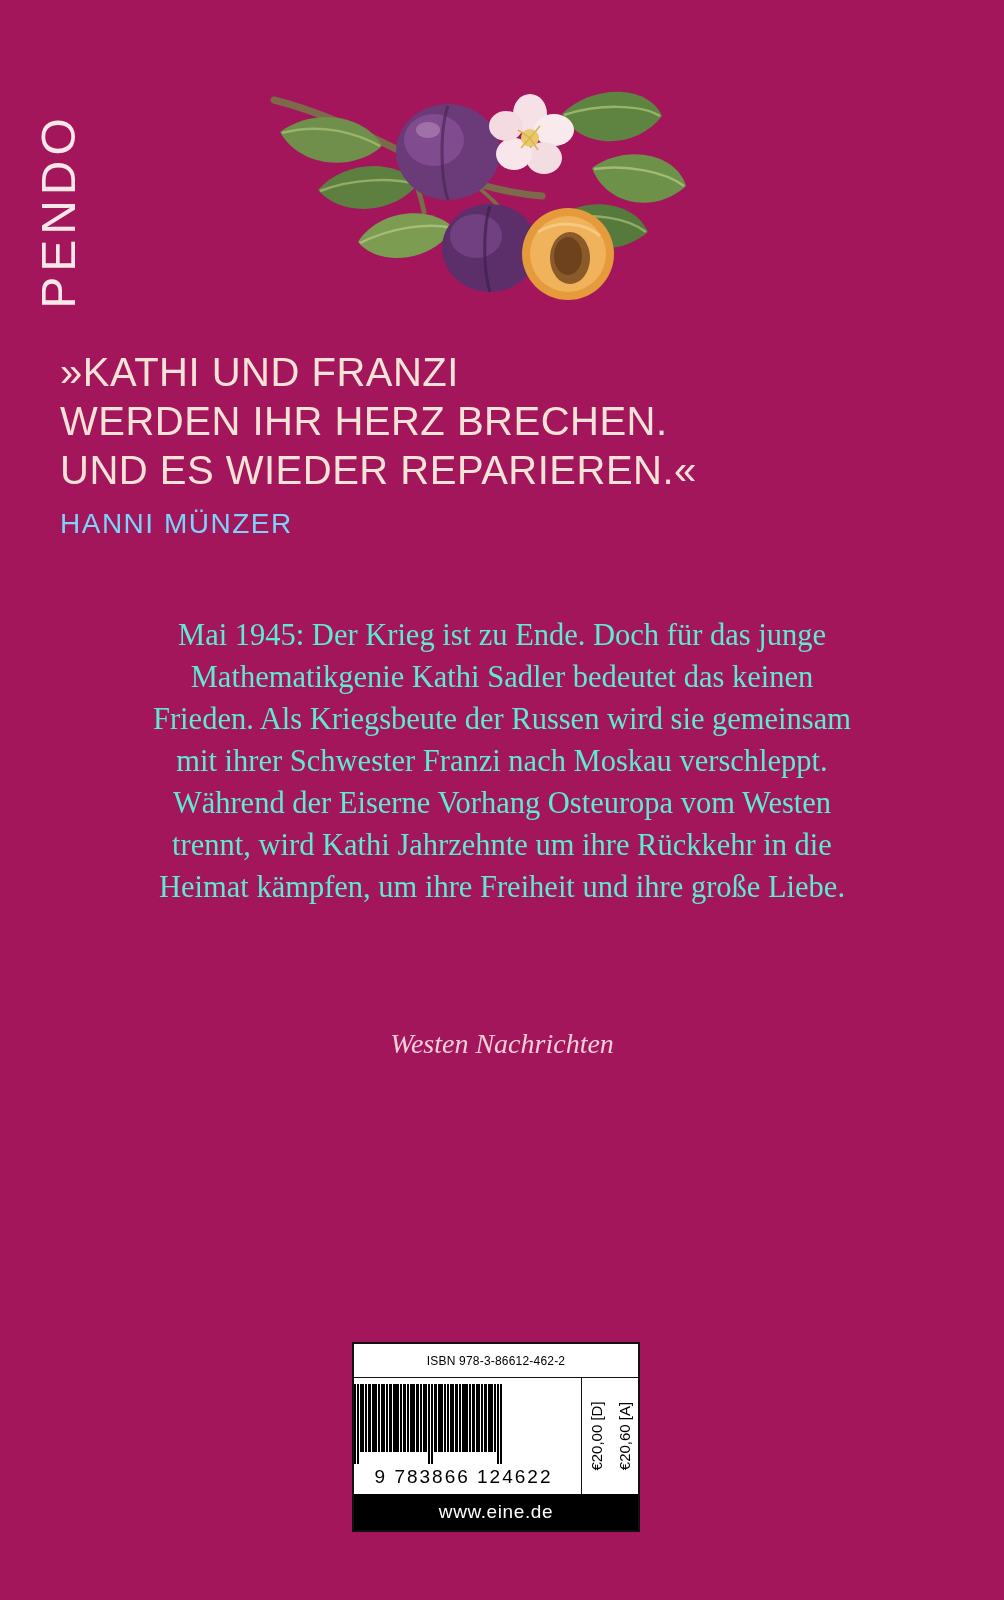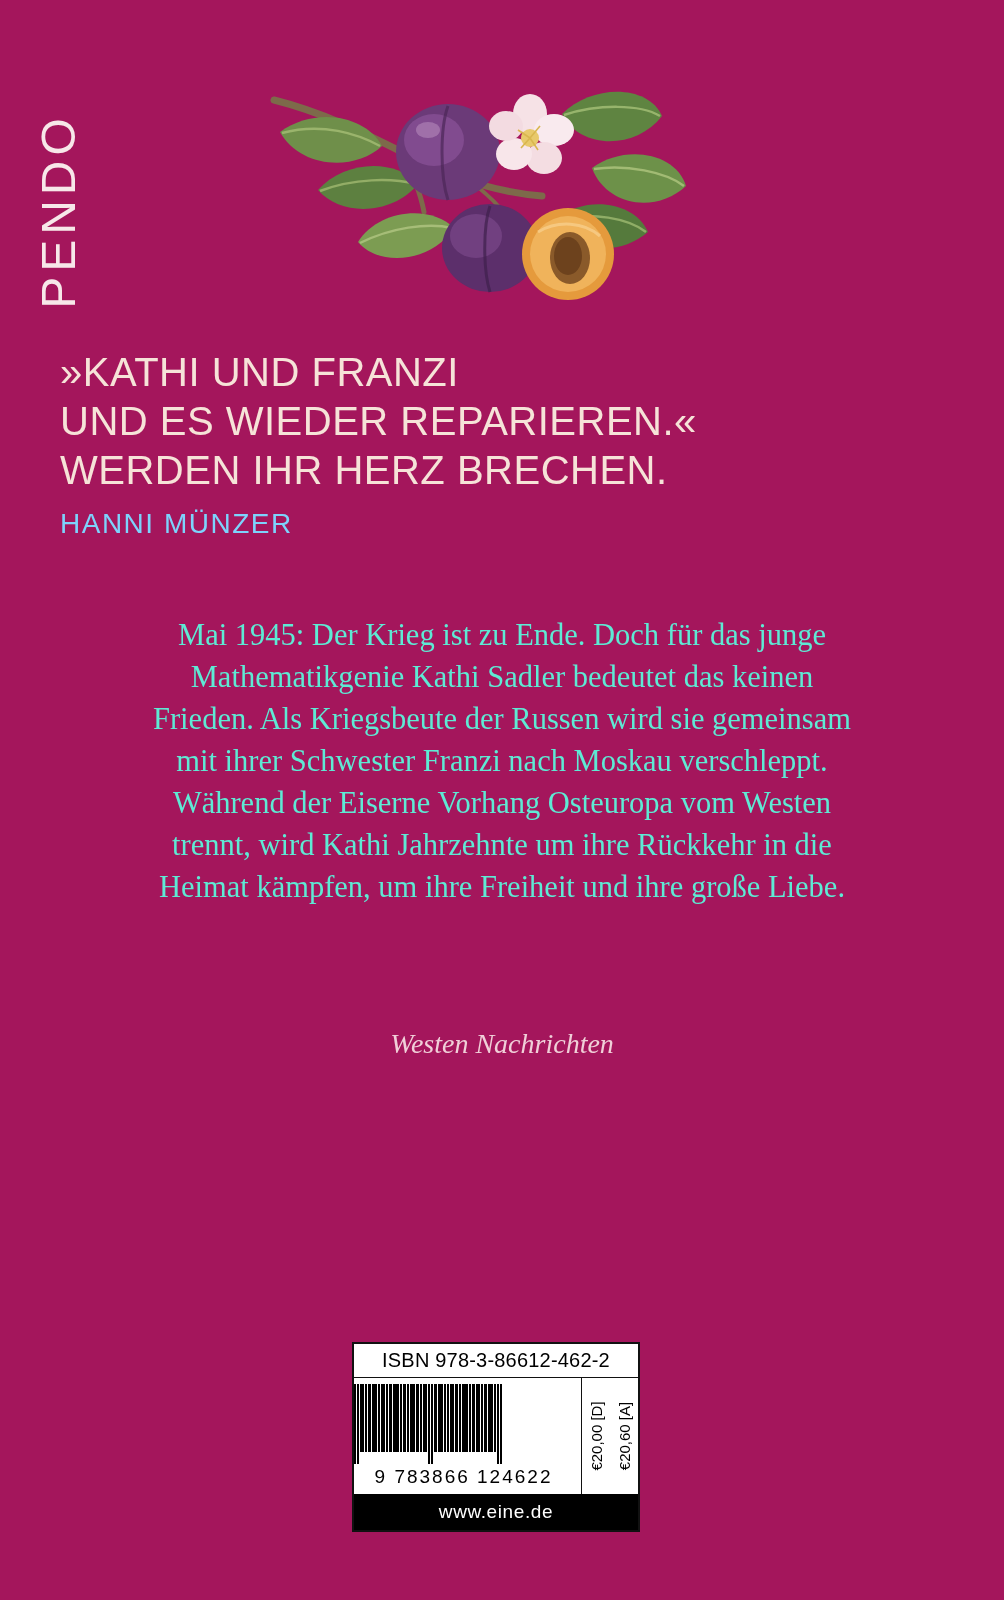--- a/index.html
+++ b/index.html
@@ -130,21 +130,21 @@
   .isbn-row {
     height: 34px;
     display: flex;
     align-items: center;
     justify-content: center;
     border-bottom: 1px solid #111;
     box-sizing: border-box;
   }
   .isbn-text {
     font-family: "Liberation Sans", sans-serif;
-    font-size: 20px;
+    font-size: 12px;
     color: #000;
     letter-spacing: 0.2px;
   }
   .bars-area {
     position: relative;
     flex: 1;
     display: flex;
     background: #fff;
   }
   .bars-main {
@@ -269,22 +269,22 @@
         <circle cx="0" cy="0" r="38" fill="#f0b35b"></circle>
         <ellipse cx="2" cy="4" rx="20" ry="26" fill="#8a5a2a"></ellipse>
         <ellipse cx="0" cy="2" rx="14" ry="19" fill="#6d421d"></ellipse>
         <path d="M-30 -22 C-10 -34, 16 -32, 32 -18" stroke="#f7cd8a" stroke-width="3" fill="none" opacity="0.8"></path>
       </g>
     </svg>
   </div>
 
   <div class="quote-block">
     <div class="quote-line">»KATHI UND FRANZI</div>
+    <div class="quote-line">WERDEN IHR HERZ BRECHEN.</div>
     <div class="quote-line">UND ES WIEDER REPARIEREN.«</div>
-    <div class="quote-line">WERDEN IHR HERZ BRECHEN.</div>
     <div class="quote-author">HANNI MÜNZER</div>
   </div>
 
   <div class="blurb">
     <p>Mai 1945: Der Krieg ist zu Ende. Doch für das junge Mathematikgenie Kathi Sadler bedeutet das keinen Frieden. Als Kriegsbeute der Russen wird sie gemeinsam mit ihrer Schwester Franzi nach Moskau verschleppt. Während der Eiserne Vorhang Osteuropa vom Westen trennt, wird Kathi Jahrzehnte um ihre Rückkehr in die Heimat kämpfen, um ihre Freiheit und ihre große Liebe.</p>
   </div>
 
   <div class="press">
     <p class="source">Westen Nachrichten</p>
   </div>

